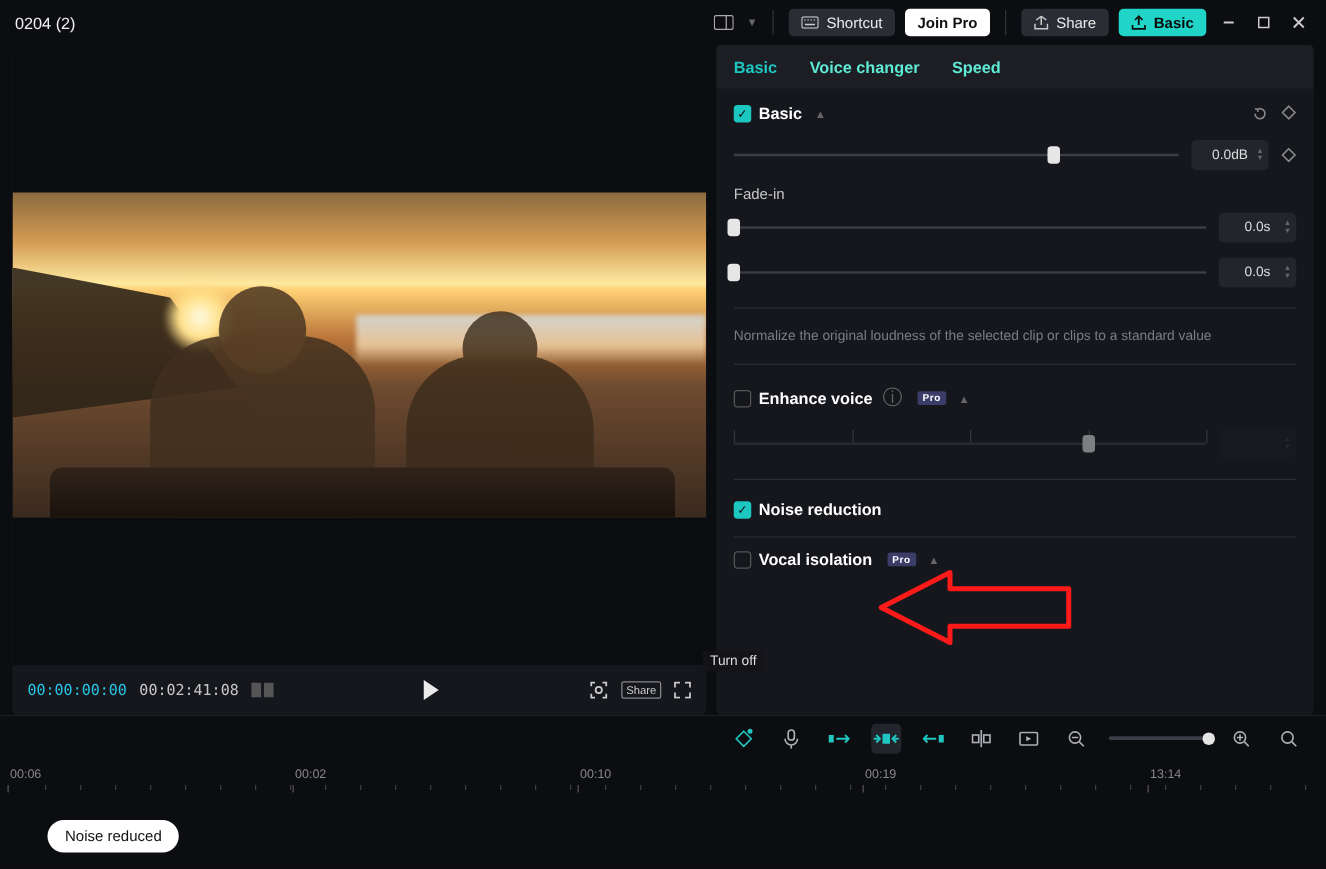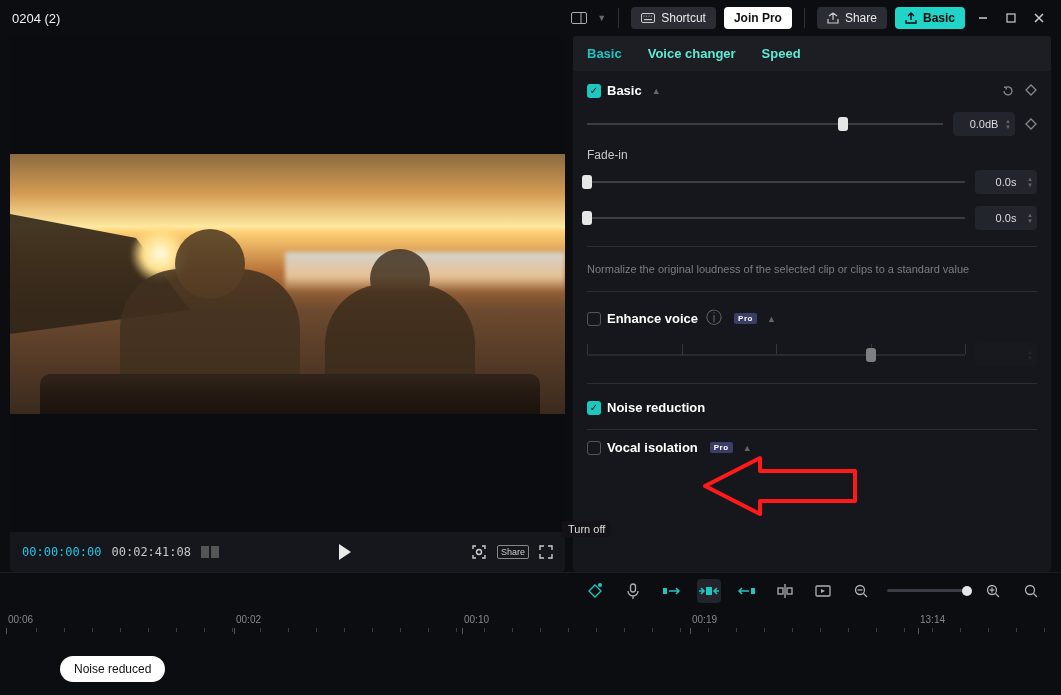--- a/index.html
+++ b/index.html
@@ -439,13 +439,13 @@
     <div class="mini" style="left: 848px;"></div>
     <div class="mini" style="left: 876px;"></div>
     <div class="mini" style="left: 904px;"></div>
     <div class="mini" style="left: 932px;"></div>
     <div class="mini" style="left: 960px;"></div>
     <div class="mini" style="left: 988px;"></div>
     <div class="mini" style="left: 1016px;"></div>
     <div class="mini" style="left: 1044px;"></div>
   </div>
 
-<div class="pill" style="left:60px; top:656px;">Noise reduced</div>
+<div class="pill" style="left:38px; top:656px;">Noise reduced</div>
 
 </body></html>

